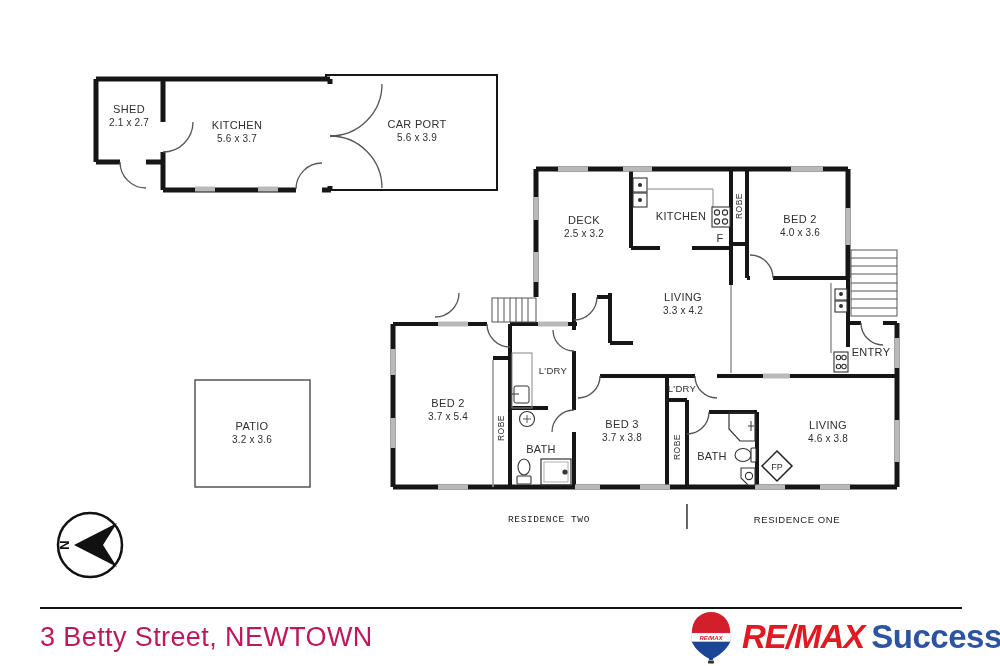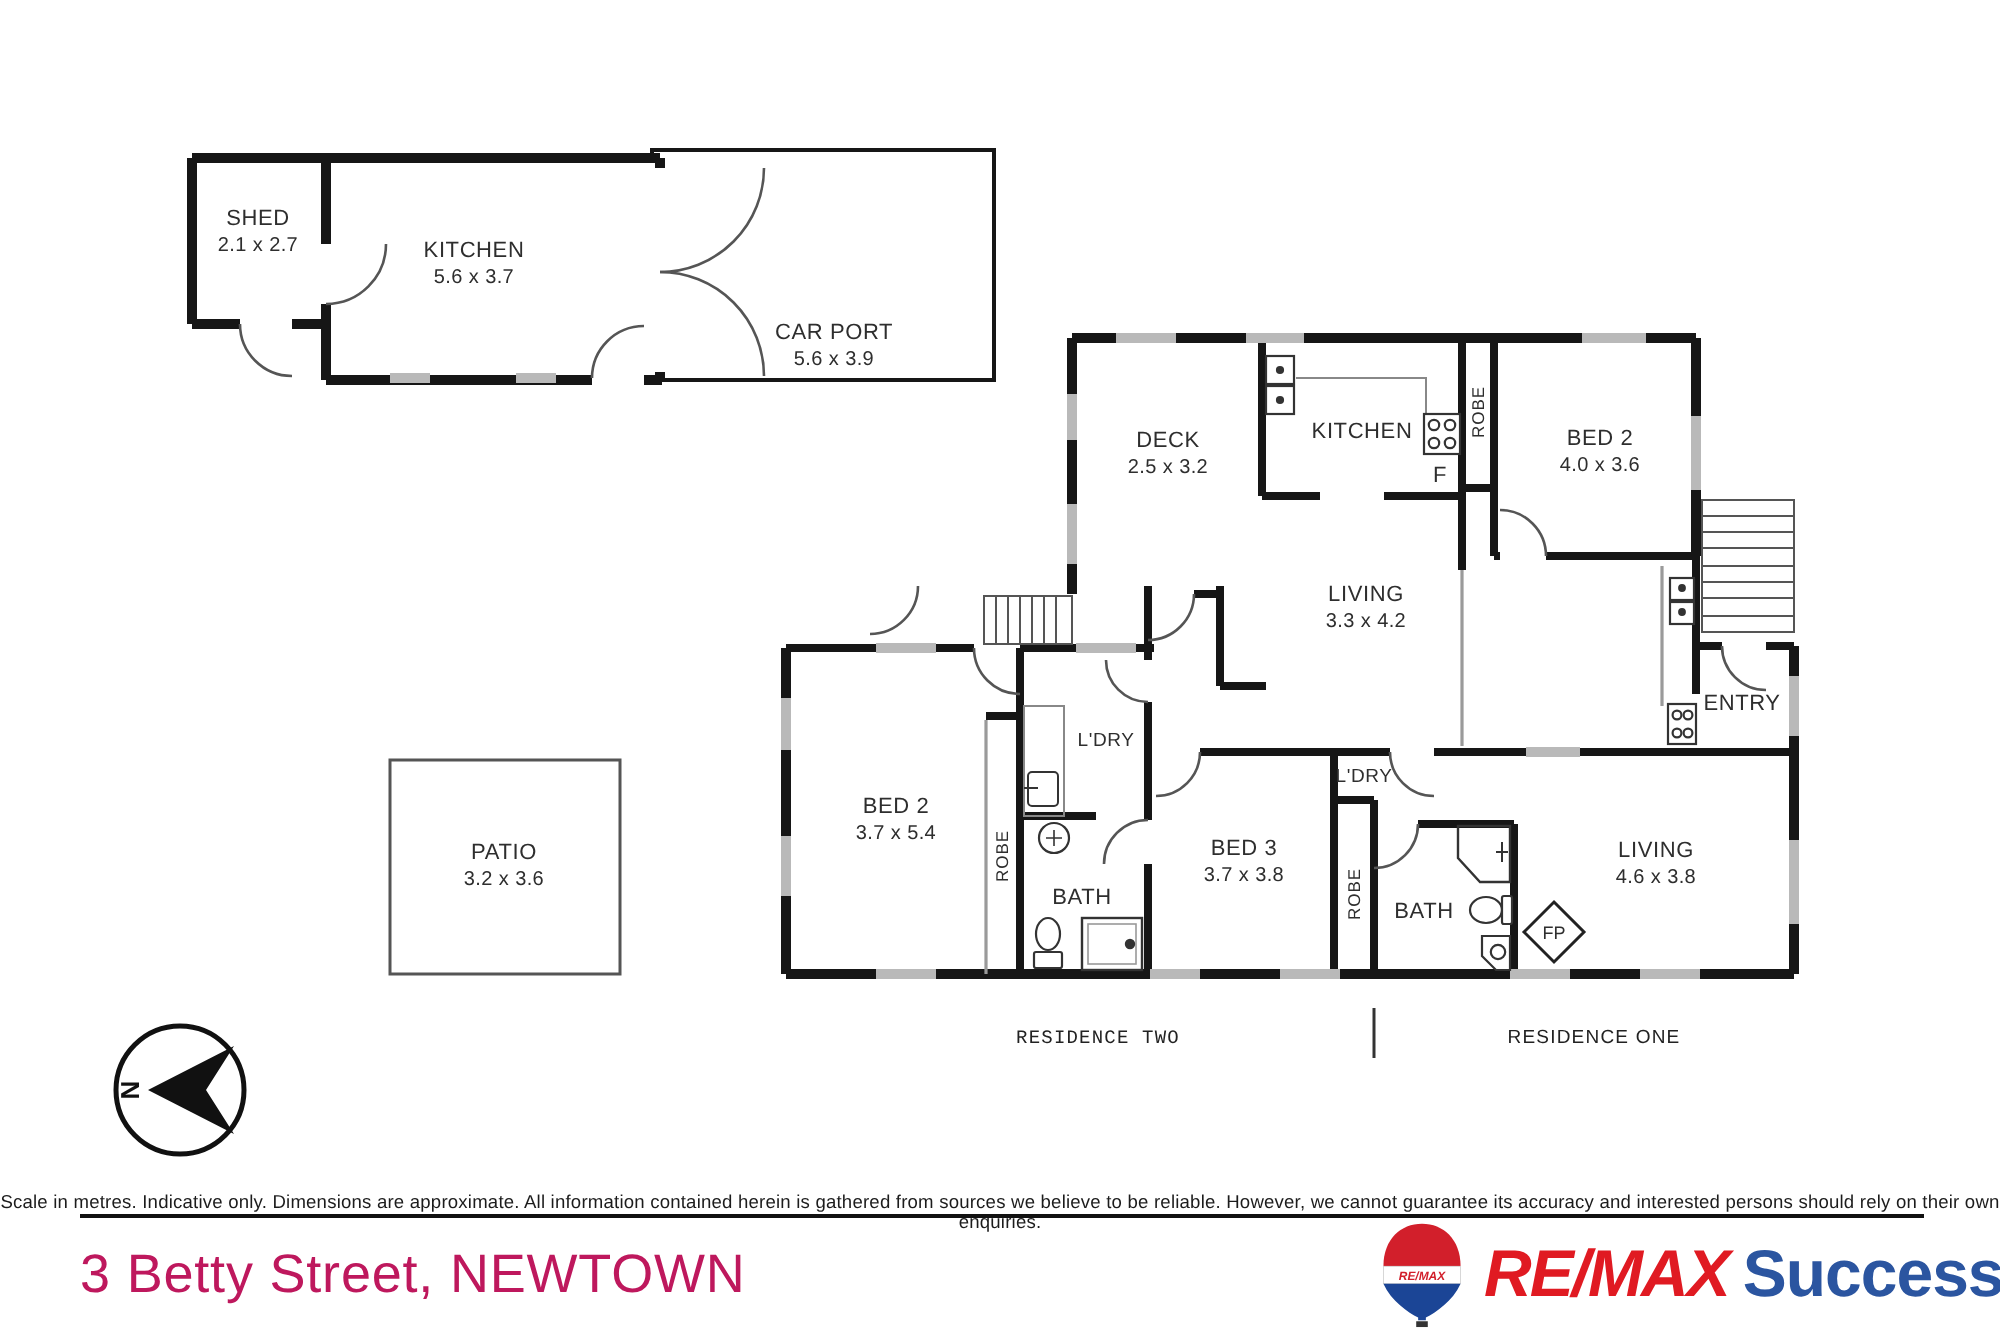--- a/index.html
+++ b/index.html
@@ -186,21 +186,21 @@
   </svg>
 
   <div class="label" style="left:129px;top:116px;">
     <div>SHED</div>
       <div class="dims">2.1 x 2.7</div>
     </div>
   <div class="label" style="left:237px;top:132px;">
     <div>KITCHEN</div>
       <div class="dims">5.6 x 3.7</div>
     </div>
-  <div class="label" style="left:417px;top:131px;margin-top:42px;">
+  <div class="label" style="left:417px;top:131px;">
     <div>CAR PORT</div>
       <div class="dims">5.6 x 3.9</div>
     </div>
   <div class="label" style="left:584px;top:227px;">
     <div>DECK</div>
       <div class="dims">2.5 x 3.2</div>
     </div>
   <div class="label" style="left:681px;top:216px;">
     <div>KITCHEN</div>
     </div>
@@ -246,21 +246,20 @@
       <div class="dims">4.6 x 3.8</div>
     </div>
   <div class="label" style="left:252px;top:433px;">
     <div>PATIO</div>
       <div class="dims">3.2 x 3.6</div>
     </div>
 
   <div class="res-label" style="left:549px;top:519px;font-family:Liberation Mono, monospace;">RESIDENCE TWO</div>
   <div class="res-label" style="left:797px;top:519px;">RESIDENCE ONE</div>
 
-  <div class="disclaimer">Scale in metres. Indicative only. Dimensions are approximate. All information contained herein is gathered from sources we believe to be reliable. However, we cannot guarantee its accuracy and interested persons should rely on their own enquiries.</div>
   <div class="rule"></div>
   <div class="address">3 Betty Street, NEWTOWN</div>
 
   <div class="logo">
     <svg width="50" height="54" viewBox="0 0 48 56">
       <path d="M4,24 C4,10 13,2 24,2 C35,2 44,10 44,24 Z" fill="#d21f2b"></path>
       <rect x="4" y="24" width="40" height="9" fill="#fff" stroke="#ccc" stroke-width="0.4"></rect>
       <text x="24" y="31" text-anchor="middle" font-size="6.2" font-weight="bold" font-style="italic" fill="#d21f2b" font-family="Liberation Sans, sans-serif">RE/MAX</text>
       <path d="M4,33 L44,33 C40,42 31,48 26,50.5 L26,52 L22,52 L22,50.5 C17,48 8,42 4,33 Z" fill="#1b4596"></path>
       <rect x="21" y="52.5" width="6" height="3" fill="#333"></rect>

